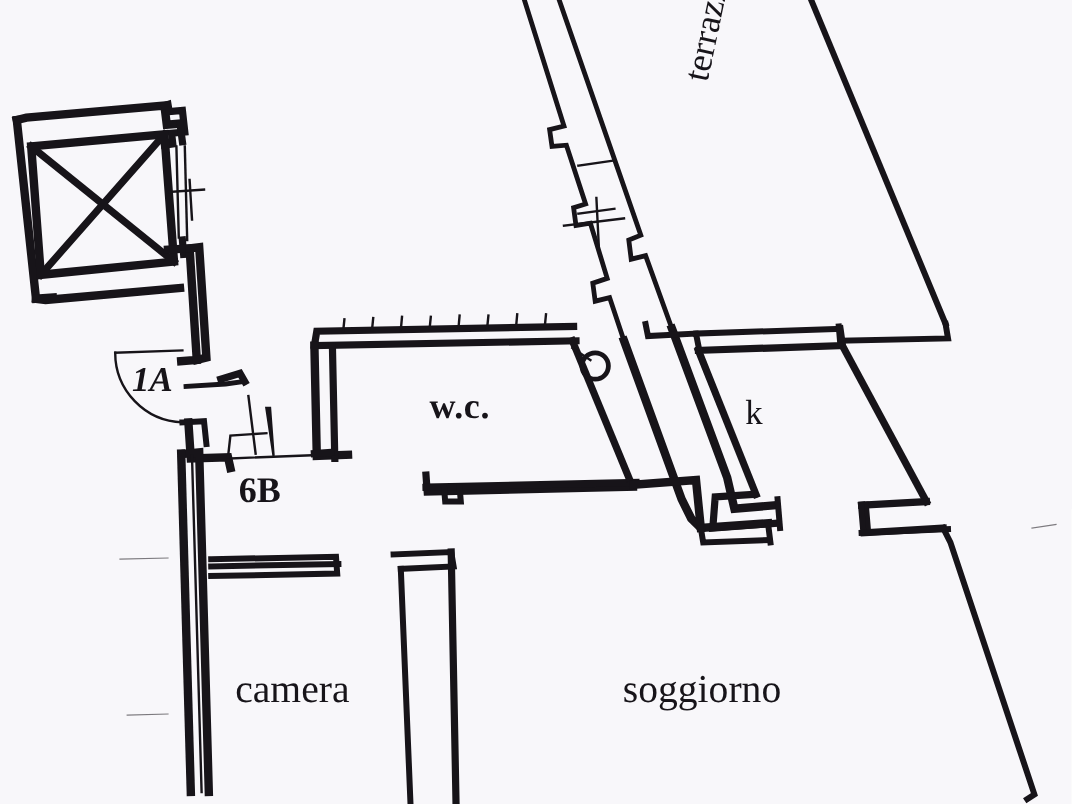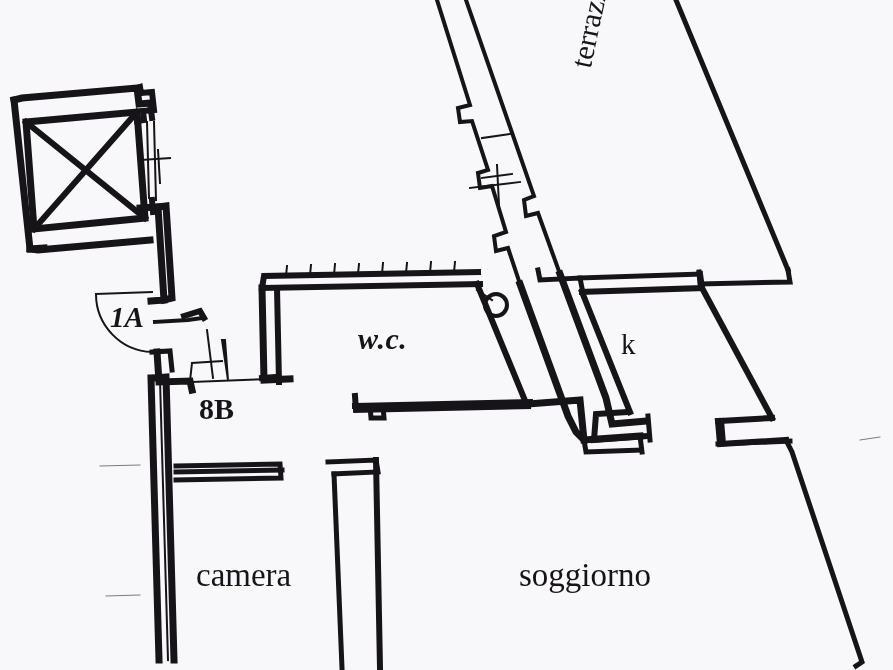--- a/index.html
+++ b/index.html
@@ -193,25 +193,25 @@
         <path d="M100,466 L140,465" stroke-width="1"></path>
         <path d="M106,596 L140,595" stroke-width="1"></path>
         <path d="M860,440 L880,437" stroke-width="1"></path>
       </g>
 
     </g>
   </svg>
 
   <div class="room-label lbl-terrazzo" style="left:566px; top:64px; transform: rotate(-78deg);">terrazzo</div>
 
-  <div class="room-label lbl-wc" style="left:358px; top:324px;font-style:italic;">w.c.</div>
+  <div class="room-label lbl-wc" style="left:358px; top:324px;">w.c.</div>
 
   <div class="room-label lbl-k" style="left:621px; top:330px;">k</div>
 
   <div class="room-label lbl-cam" style="left:196px; top:559px;">camera</div>
 
   <div class="room-label lbl-sog" style="left:519px; top:559px;">soggiorno</div>
 
   <div class="room-label lbl-1a" style="left:110px; top:303px;font-style:italic;">1A</div>
 
-  <div class="room-label lbl-1b" style="left:199px; top:394px;">8B</div>
+  <div class="room-label lbl-1b" style="left:199px; top:394px;">6B</div>
 
 </div>
 
 </body></html>

